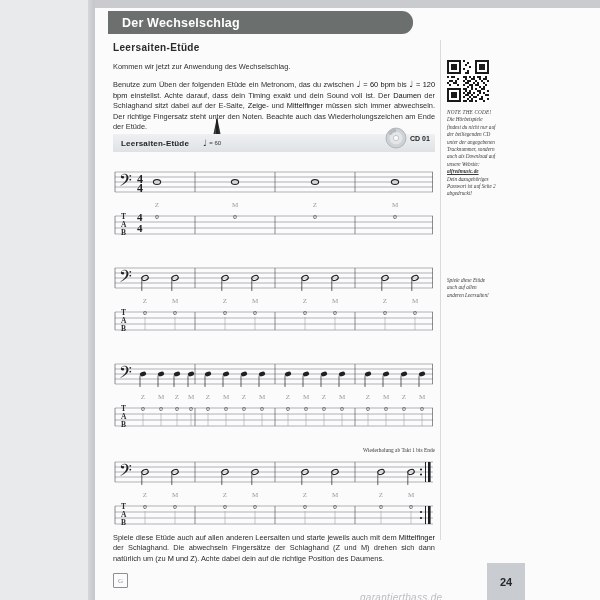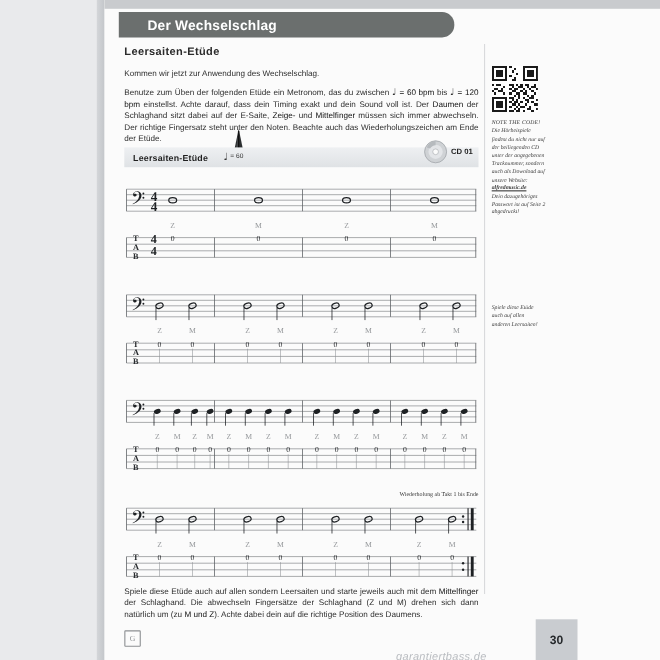--- a/index.html
+++ b/index.html
@@ -23,21 +23,21 @@
   }
   
   .hdr{
     position:absolute;left:108px;top:11px;width:305px;height:23px;
     background:#6b6f6e;
     border-radius:0 11px 11px 0;
     display:flex;align-items:center;
   }
   .hdr-title{
     color:#ffffff;font-size:12.5px;font-weight:bold;
-    letter-spacing:.2px;padding-left:26px;
+    letter-spacing:.2px;padding-left:14px;
   }
   
   .content{
     position:absolute;left:113px;top:42px;width:322px;
   }
   .sect-title{
     font-size:10px;font-weight:bold;color:#2b2b2b;
     letter-spacing:.35px;margin:0 0 9px 0;
   }
   p.body{
@@ -655,21 +655,21 @@
           <line x1="222" y1="55" x2="222" y2="68"></line>
         <line x1="268" y1="55" x2="268" y2="68"></line>
           <line x1="298" y1="55" x2="298" y2="68"></line>
       </g>
     </svg>
   </div>
 </div>
 
 <div class="content" style="top:533px;">
   <p class="body">
-    <span>Spiele diese Etüde auch auf allen sondern Leersaiten und starte jeweils auch mit dem </span><b>Mittelfinger</b><span> der Schlaghand. Die abwechseln Fingersätze der Schlaghand (Z und M) drehen sich dann natürlich um (zu </span><b>M und Z</b><span>). Achte dabei dein auf die richtige Position des Daumens.</span>
+    <span>Spiele diese Etüde auch auf allen anderen Leersaiten und starte jeweils auch mit dem </span><b>Mittelfinger</b><span> der Schlaghand. Die abwechseln Fingersätze der Schlaghand (Z und M) drehen sich dann natürlich um (zu </span><b>M und Z</b><span>). Achte dabei dein auf die richtige Position des Daumens.</span>
   </p>
 </div>
 
 <div class="foot-logo">G</div>
 <div class="foot-url">garantiertbass.de</div>
 <div class="pagebadge">
-  <span>30</span>
+  <span>24</span>
 </div>
 
 </body></html>

